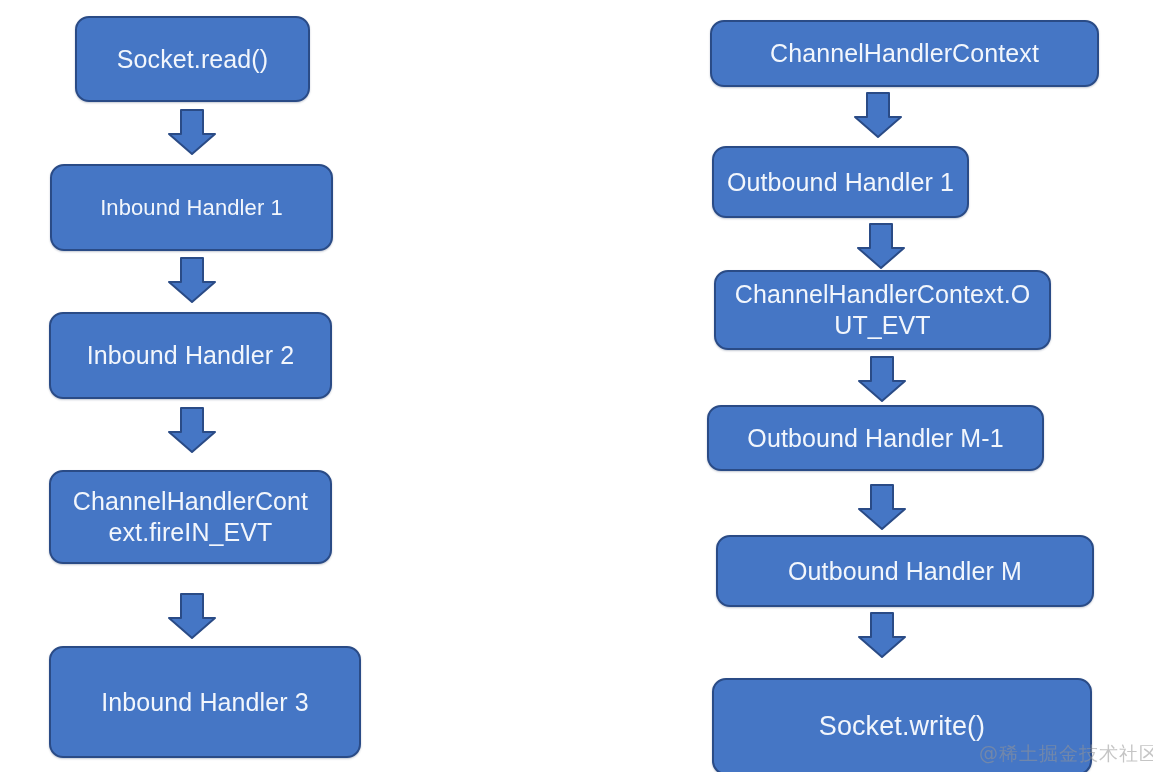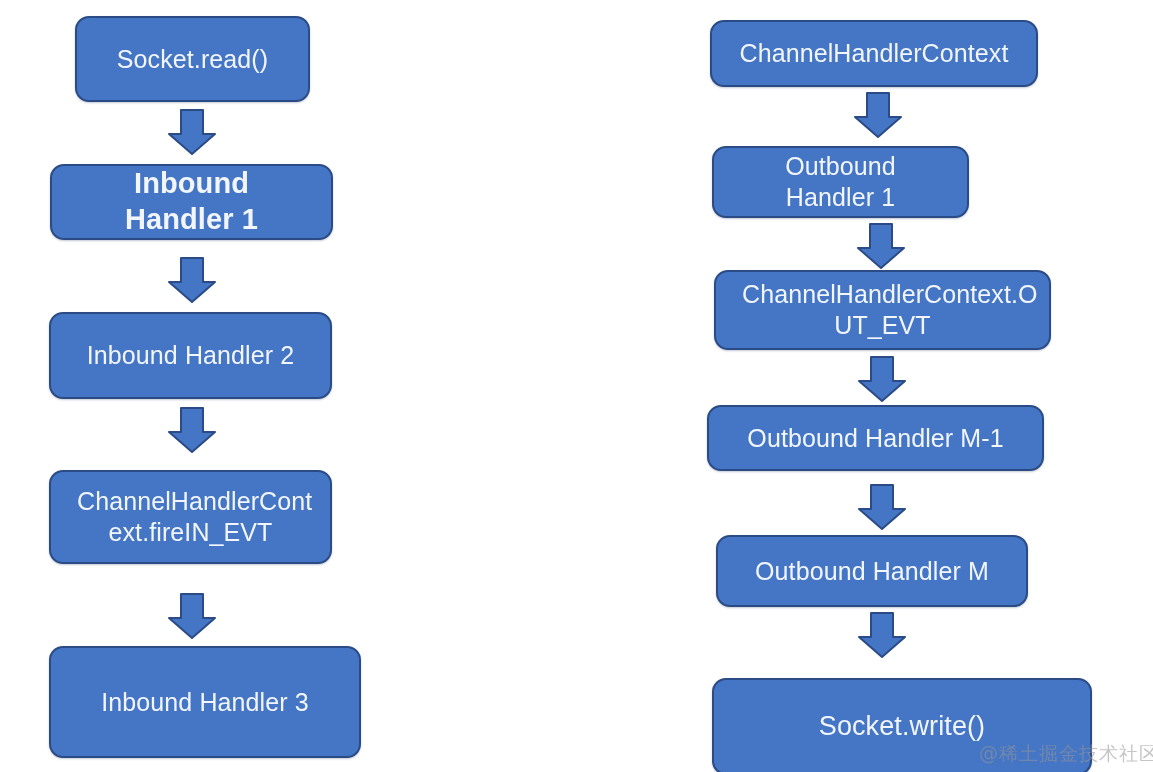--- a/index.html
+++ b/index.html
@@ -23,21 +23,21 @@
     background: #4576C5;
     border: 2px solid #2A4B86;
     border-radius: 14px;
     color: #F2F6FC;
     display: flex;
     align-items: center;
     justify-content: center;
     text-align: center;
     line-height: 1.24;
     letter-spacing: 0.1px;
-    padding: 2px 26px;
+    padding: 2px 10px;
     font-family: "Liberation Sans", sans-serif;
     font-weight: 400;
     box-shadow: 0 1px 2px rgba(20,40,80,0.25);
   }
   .node .label {
     display: block;
     width: 100%;
   }
   .node .label .ln {
     display: block;
@@ -72,21 +72,21 @@
       <span class="ln">Socket.read()</span>
     </span>
   </div>
 
   <div class="arrow" style="left:168px; top:110px; width:48px; height:45px;">
     <svg viewBox="0 0 48 45" preserveAspectRatio="none">
       <polygon points="13,0 35,0 35,24 47,24 24,44 1,24 13,24" fill="#4576C5" stroke="#2A4B86" stroke-width="2" stroke-linejoin="round"></polygon>
     </svg>
   </div>
 
-  <div class="node" style="left:50px; top:164px; width:283px; height:76px; font-size:29px;font-weight:bold;">
+  <div class="node" style="left:50px; top:164px; width:283px; height:87px; font-size:22px;">
     <span class="label">
       <span class="ln">Inbound Handler  1</span>
     </span>
   </div>
 
   <div class="arrow" style="left:168px; top:258px; width:48px; height:45px;">
     <svg viewBox="0 0 48 45" preserveAspectRatio="none">
       <polygon points="13,0 35,0 35,24 47,24 24,44 1,24 13,24" fill="#4576C5" stroke="#2A4B86" stroke-width="2" stroke-linejoin="round"></polygon>
     </svg>
   </div>
@@ -115,21 +115,21 @@
       <polygon points="13,0 35,0 35,24 47,24 24,44 1,24 13,24" fill="#4576C5" stroke="#2A4B86" stroke-width="2" stroke-linejoin="round"></polygon>
     </svg>
   </div>
 
   <div class="node" style="left:49px; top:646px; width:312px; height:112px; font-size:25px;">
     <span class="label">
       <span class="ln">Inbound Handler  3</span>
     </span>
   </div>
 
-  <div class="node" style="left:710px; top:20px; width:328px; height:67px; font-size:25px;">
+  <div class="node" style="left:710px; top:20px; width:389px; height:67px; font-size:25px;">
     <span class="label">
       <span class="ln">ChannelHandlerContext</span>
     </span>
   </div>
 
   <div class="arrow" style="left:854px; top:93px; width:48px; height:45px;">
     <svg viewBox="0 0 48 45" preserveAspectRatio="none">
       <polygon points="13,0 35,0 35,24 47,24 24,44 1,24 13,24" fill="#4576C5" stroke="#2A4B86" stroke-width="2" stroke-linejoin="round"></polygon>
     </svg>
   </div>
@@ -164,21 +164,21 @@
       <span class="ln">Outbound Handler  M-1</span>
     </span>
   </div>
 
   <div class="arrow" style="left:858px; top:485px; width:48px; height:45px;">
     <svg viewBox="0 0 48 45" preserveAspectRatio="none">
       <polygon points="13,0 35,0 35,24 47,24 24,44 1,24 13,24" fill="#4576C5" stroke="#2A4B86" stroke-width="2" stroke-linejoin="round"></polygon>
     </svg>
   </div>
 
-  <div class="node" style="left:716px; top:535px; width:312px; height:72px; font-size:25px;">
+  <div class="node" style="left:716px; top:535px; width:378px; height:72px; font-size:25px;">
     <span class="label">
       <span class="ln">Outbound Handler  M</span>
     </span>
   </div>
 
   <div class="arrow" style="left:858px; top:613px; width:48px; height:45px;">
     <svg viewBox="0 0 48 45" preserveAspectRatio="none">
       <polygon points="13,0 35,0 35,24 47,24 24,44 1,24 13,24" fill="#4576C5" stroke="#2A4B86" stroke-width="2" stroke-linejoin="round"></polygon>
     </svg>
   </div>

